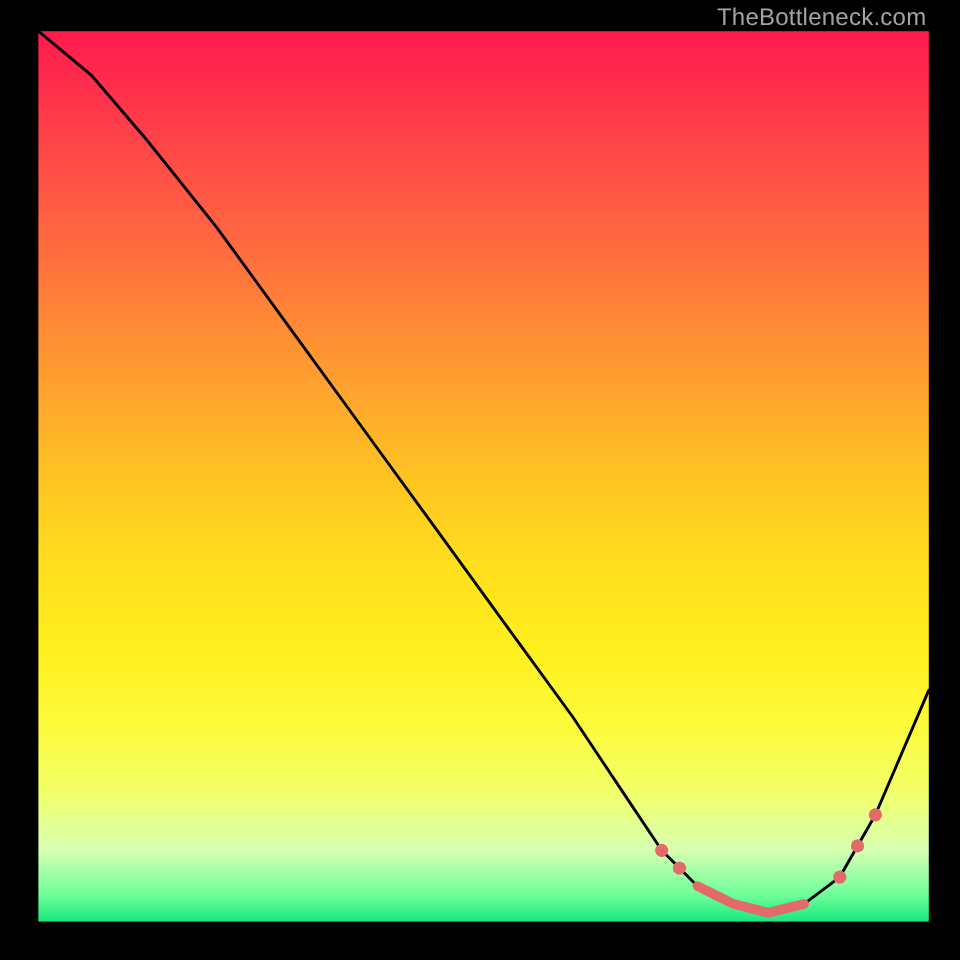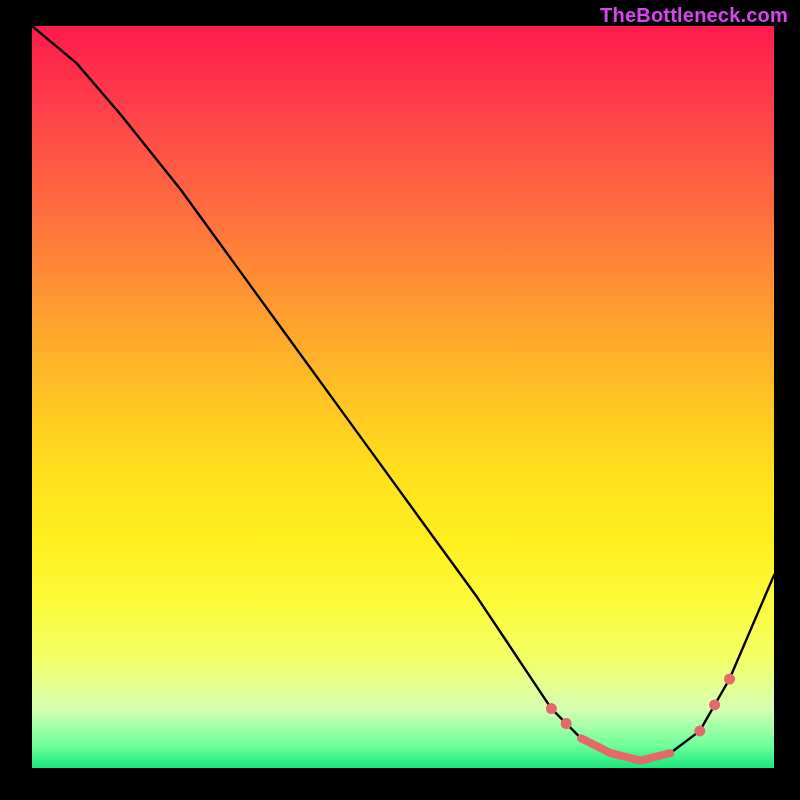--- a/index.html
+++ b/index.html
@@ -30,24 +30,24 @@
       #fcfb3c 78%,
       #f3ff65 85%,
       #d7ffb2 92%,
       #6dff9a 97%,
       #18e87c 100%
     );
   }
   .attribution {
     position: absolute;
     top: 4px;
-    right: 12px;
-    color: #d946ef;
+    right: 28px;
+    color: #a3a3a3;
     font-size: 20px;
-    font-weight: 700;
+    font-weight: 400;
     letter-spacing: 0.2px;
   }
   svg.curve {
     position: absolute;
     left: 0;
     top: 0;
     width: 742px;
     height: 742px;
     overflow: visible;
   }

